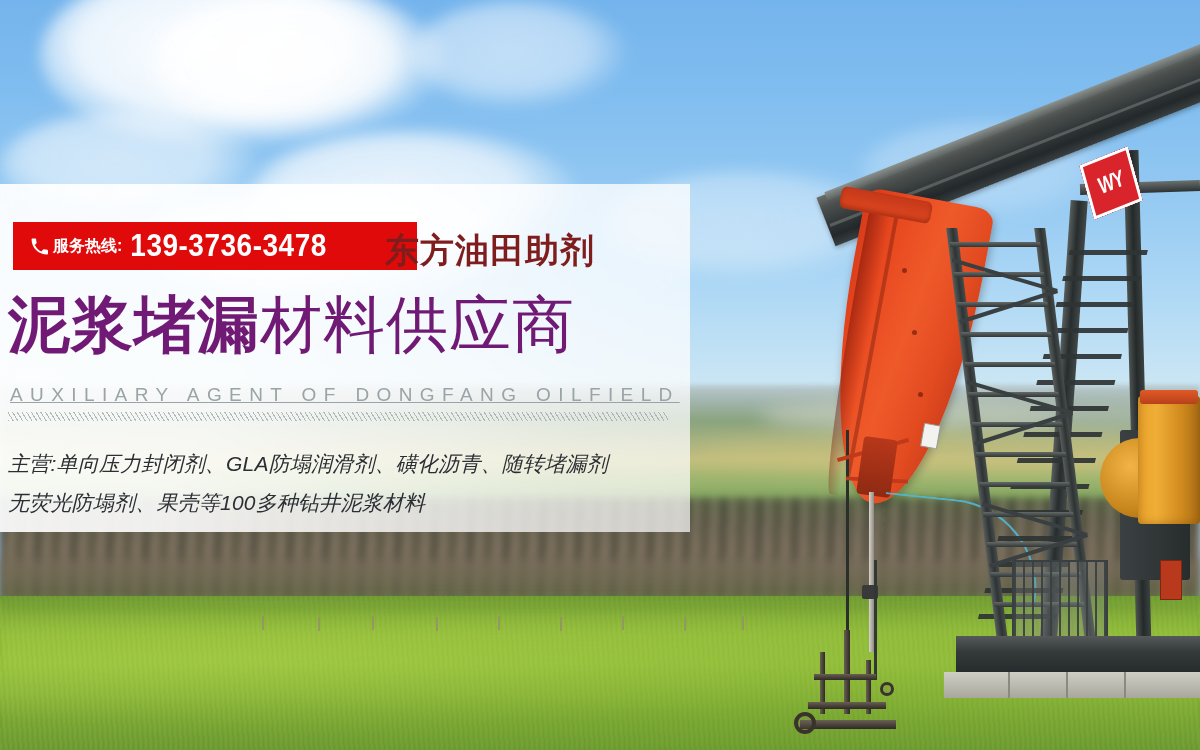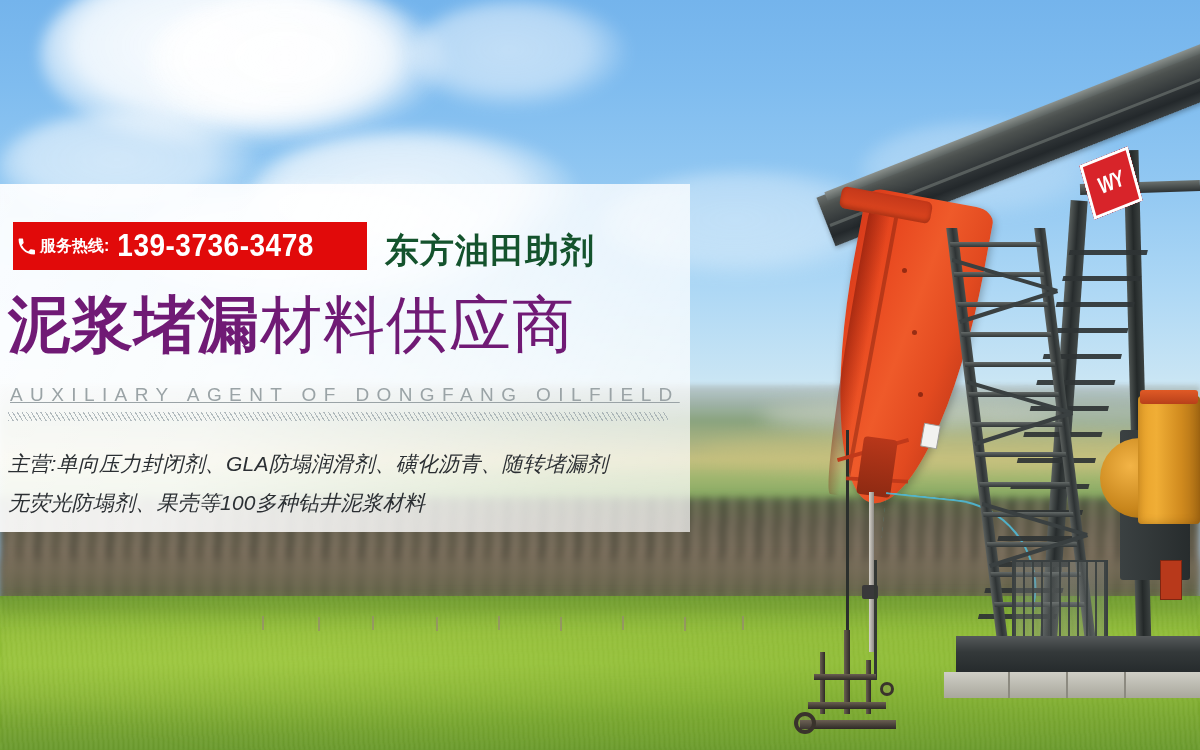--- a/index.html
+++ b/index.html
@@ -339,41 +339,41 @@
        rgba(255,255,255,.93) 0%,
        rgba(255,255,255,.90) 38%,
        rgba(255,255,255,.82) 62%,
        rgba(255,255,255,.74) 82%,
        rgba(255,255,255,.70) 100%);
     backdrop-filter:blur(2px);
   }
 
   
   .phonebar {
-    position:absolute; left:13px; top:222px; width:354px; height:48px;
+    position:absolute; left:13px; top:222px; width:404px; height:48px;
     background:#e10a0a;
-    display:flex; align-items:center; padding-left:4px;
+    display:flex; align-items:center; padding-left:17px;
   }
   .phone-icon { width:19px; height:19px; flex:none; margin-right:4px; }
   .phone-icon svg { display:block; }
   .phone-label {
     color:#ffffff; font-size:16px; font-weight:bold; letter-spacing:0px;
     white-space:nowrap;
   }
   .phone-number {
     color:#ffffff; font-size:28px; font-weight:bold; margin-left:8px;
     letter-spacing:0.5px; white-space:nowrap;
     font-family:"Liberation Sans","DejaVu Sans",sans-serif;
     transform:scaleY(1.12); transform-origin:center;
   }
 
   
   .company {
     position:absolute; left:385px; top:228px;
-    font-size:34px; font-weight:bold; color:#14532d; letter-spacing:1px;
+    font-size:34px; font-weight:bold; color:#7f1d1d; letter-spacing:1px;
     white-space:nowrap;
   }
 
   
   .headline {
     position:absolute; left:8px; top:294px;
     font-size:62px; line-height:1; white-space:nowrap; color:#701a75;
   }
   .headline .hl-strong { font-weight:bold; letter-spacing:1px; }
   .headline .hl-light  { font-weight:normal; letter-spacing:1px; }

